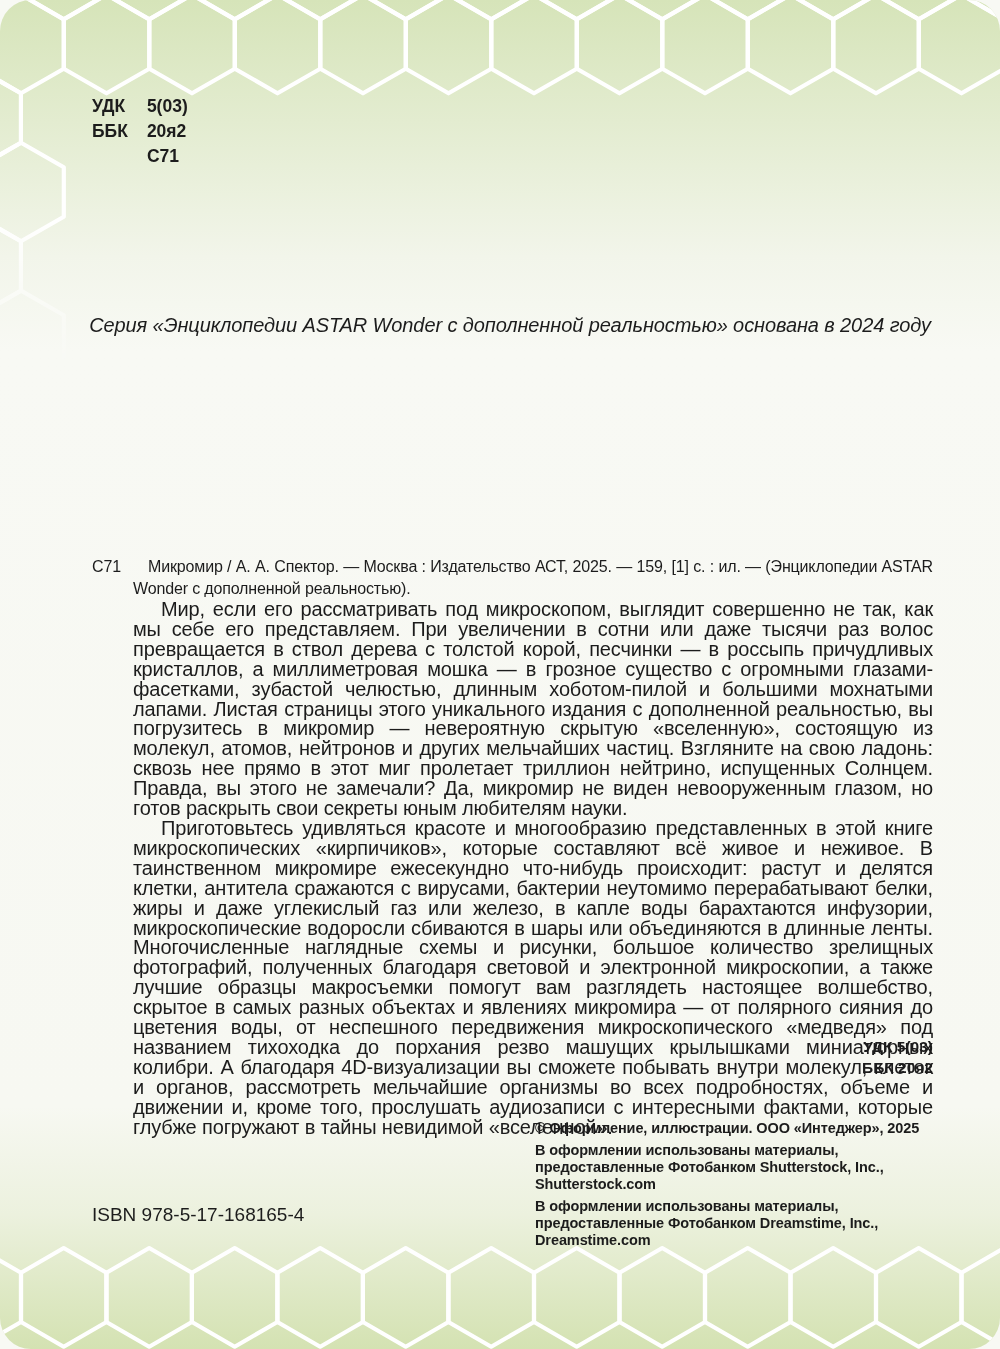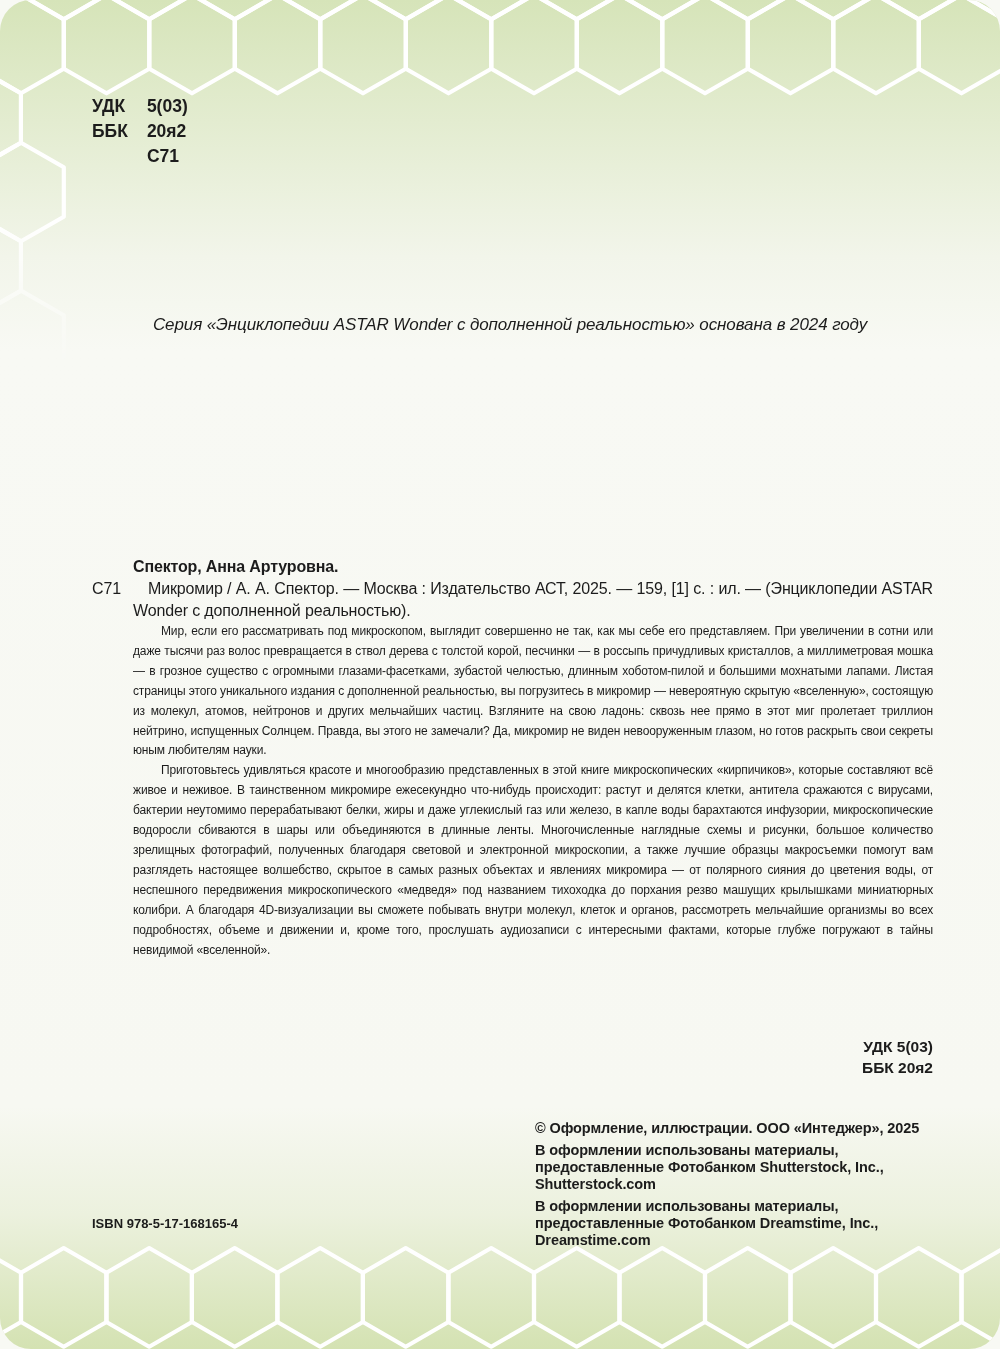--- a/index.html
+++ b/index.html
@@ -35,41 +35,41 @@
     font-size:17.5px;line-height:25px;font-weight:bold;
   }
   .udk-top .lbl{display:inline-block;width:50px;}
   .udk-top .val{display:inline-block;}
   .udk-top .row-sign .lbl{visibility:hidden;}
 
   .series{
     position:absolute;left:25px;top:314px;width:970px;
     text-align:center;
     font-style:italic;
-    font-size:17px;line-height:22px;
+    font-size:20px;line-height:22px;
     letter-spacing:-0.1px;
   }
 
   .card{
     position:absolute;left:133px;top:556px;width:800px;
     font-size:16px;line-height:22px;
     letter-spacing:-0.15px;
   }
   .card .author-heading{font-weight:bold;}
   .card .bib{position:relative;text-align:justify;text-indent:15px;}
   .card .bib .sign{
     position:absolute;left:-41px;top:0;
     text-indent:0;
   }
   .card .isbn-line{text-indent:22px;}
   .card .annotation p{
     margin:0;
     text-align:justify;
     text-indent:28px;
-    font-size:12px;line-height:19.9px;
+    font-size:20px;line-height:19.9px;
   }
   .card .audience{
     text-indent:28px;
     font-size:15.8px;line-height:19.9px;
   }
 
   .udk-bottom{
     position:absolute;left:133px;top:1038px;width:800px;
     text-align:right;
     font-weight:bold;
@@ -80,23 +80,22 @@
   .copyright{
     position:absolute;left:535px;top:1120px;width:412px;
     font-weight:bold;
     font-size:14.5px;line-height:17px;
     letter-spacing:-0.1px;
   }
   .copyright .c-item{margin-bottom:5px;}
 
   .isbn-footer{
     position:absolute;left:92px;top:1204px;
-    font-weight:bold;
-    font-size:13px;
-    margin-top:12px;
+    font-weight:normal;
+    font-size:19px;
   }
 </style>
 </head>
 <body>
 
 <div class="page">
 
   <svg id="hex-top" class="honeycomb" width="1000" height="400" viewBox="0 0 1000 400" aria-hidden="true">
       <polygon points="-21.8,-79.3 21.0,-54.7 21.0,-5.3 -21.8,19.4 -64.5,-5.3 -64.5,-54.7"></polygon>
       <polygon points="63.7,-79.3 106.5,-54.7 106.5,-5.3 63.7,19.4 21.0,-5.3 21.0,-54.7"></polygon>
@@ -159,21 +158,20 @@
     </div>
     <div class="row row-sign">
       <span class="lbl">&nbsp;</span>
       <span class="val">С71</span>
     </div>
   </div>
 
   <div class="series">Серия «Энциклопедии ASTAR Wonder с дополненной реальностью» основана в 2024 году</div>
 
   <div class="card">
-    <div class="author-heading">Спектор, Анна Артуровна.</div>
     <div class="bib">
       <span class="sign">С71</span>
       <span>Микромир / А. А. Спектор. — Москва : Издательство АСТ, 2025. — 159, [1] с. : ил. — (Энциклопедии ASTAR Wonder с дополненной реальностью).</span>
     </div>
     <div class="annotation">
       <p>Мир, если его рассматривать под микроскопом, выглядит совершенно не так, как мы себе его представляем. При увеличении в сотни или даже тысячи раз волос превращается в ствол дерева с толстой корой, песчинки — в россыпь причудливых кристаллов, а миллиметровая мошка — в грозное существо с огромными глазами-фасетками, зубастой челюстью, длинным хоботом-пилой и большими мохнатыми лапами. Листая страницы этого уникального издания с дополненной реальностью, вы погрузитесь в микромир — невероятную скрытую «вселенную», состоящую из молекул, атомов, нейтронов и других мельчайших частиц. Взгляните на свою ладонь: сквозь нее прямо в этот миг пролетает триллион нейтрино, испущенных Солнцем. Правда, вы этого не замечали? Да, микромир не виден невооруженным глазом, но готов раскрыть свои секреты юным любителям науки.</p>
       <p>Приготовьтесь удивляться красоте и многообразию представленных в этой книге микроскопических «кирпичиков», которые составляют всё живое и неживое. В таинственном микромире ежесекундно что-нибудь происходит: растут и делятся клетки, антитела сражаются с вирусами, бактерии неутомимо перерабатывают белки, жиры и даже углекислый газ или железо, в капле воды барахтаются инфузории, микроскопические водоросли сбиваются в шары или объединяются в длинные ленты. Многочисленные наглядные схемы и рисунки, большое количество зрелищных фотографий, полученных благодаря световой и электронной микроскопии, а также лучшие образцы макросъемки помогут вам разглядеть настоящее волшебство, скрытое в самых разных объектах и явлениях микромира — от полярного сияния до цветения воды, от неспешного передвижения микроскопического «медведя» под названием тихоходка до порхания резво машущих крылышками миниатюрных колибри. А благодаря 4D-визуализации вы сможете побывать внутри молекул, клеток и органов, рассмотреть мельчайшие организмы во всех подробностях, объеме и движении и, кроме того, прослушать аудиозаписи с интересными фактами, которые глубже погружают в тайны невидимой «вселенной».</p>
     </div>
   </div>
 

